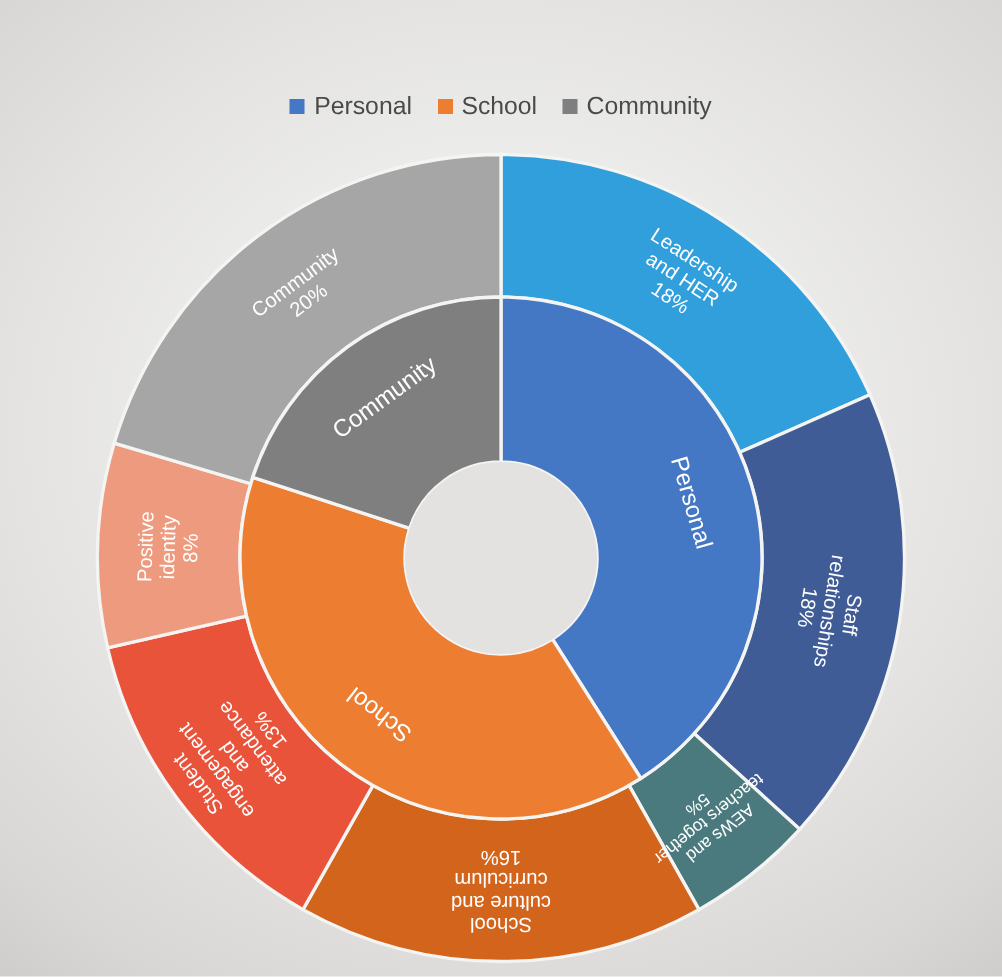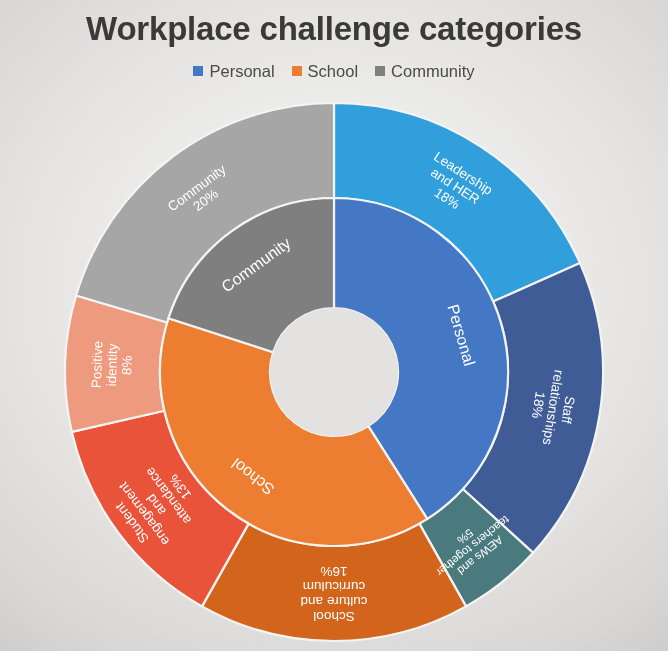--- a/index.html
+++ b/index.html
@@ -50,21 +50,20 @@
     text-anchor:middle;
     dominant-baseline:middle;
   }
   .hole{fill:#e3e2e0;}
 </style>
 </head>
 <body>
 
 <div id="chart-root">
 
-  <div class="title">Workplace challenge categories</div>
 
   <div class="legend">
     <div class="legend-item">
       <span class="legend-swatch" style="background: rgb(68, 119, 196);"></span>
       <span class="legend-label">Personal</span>
     </div>
     <div class="legend-item">
       <span class="legend-swatch" style="background: rgb(237, 125, 49);"></span>
       <span class="legend-label">School</span>
     </div>

